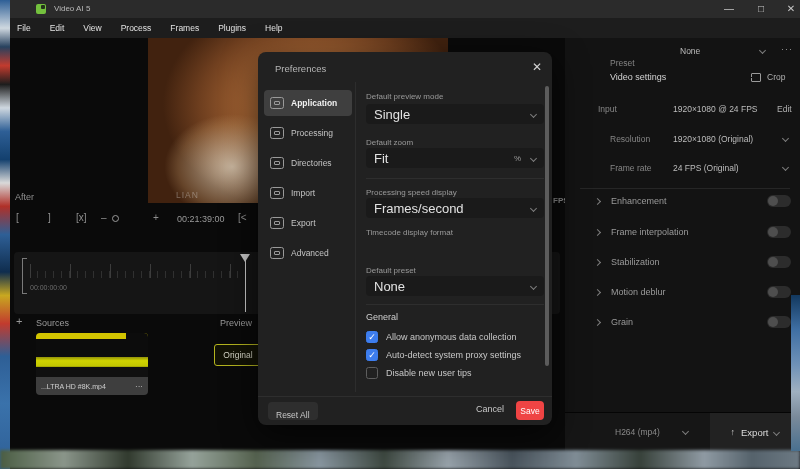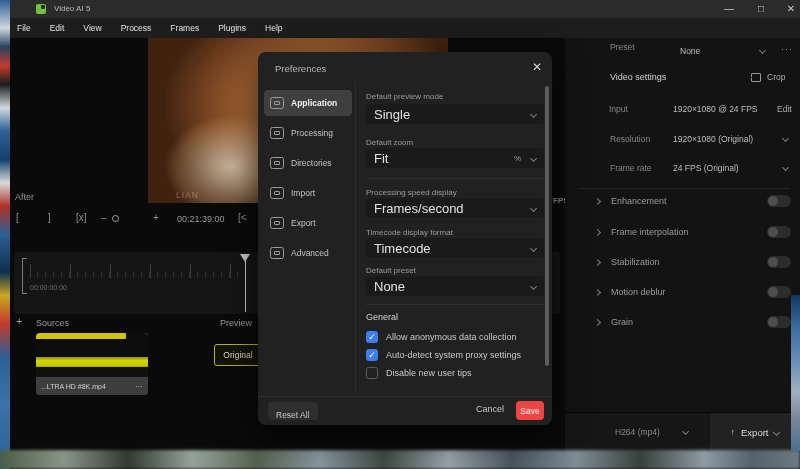--- a/index.html
+++ b/index.html
@@ -190,30 +190,30 @@
           <span class="clip-menu">···</span>
         </div>
       </div>
       <span class="abs preview-label">Preview</span>
       <div class="abs original-btn">
         <span>Original</span>
       </div>
 
       <div class="abs rpanel">
 
-        <span class="abs rp-label" style="left:45px; top:4px;">Preset</span>
+        <span class="abs rp-label" style="left:45px; top:20px;">Preset</span>
         <span class="abs rp-value" style="left:115px; top:8px;">None</span>
         <span class="abs chev chev-down" style="left:195px; top:10px;"></span>
         <span class="abs dots" style="left:216px; top:6px;">···</span>
 
         <span class="abs rp-head" style="left:45px; top:34px;">Video settings</span>
         <span class="abs crop-ic" style="left:186px; top:35px;"></span>
         <span class="abs rp-action" style="left:202px; top:34px;">Crop</span>
 
-        <span class="abs rp-label" style="left:44px; top:66px;">Input</span>
+        <span class="abs rp-label" style="left:33px; top:66px;">Input</span>
         <span class="abs rp-value" style="left:108px; top:66px;">1920×1080 @ 24 FPS</span>
         <span class="abs rp-action" style="left:212px; top:66px;">Edit</span>
 
         <span class="abs rp-label" style="left:45px; top:96px;">Resolution</span>
         <span class="abs rp-value" style="left:108px; top:96px;">1920×1080 (Original)</span>
         <span class="abs chev chev-down" style="left:218px; top:98px;"></span>
 
         <span class="abs rp-label" style="left:45px; top:125px;">Frame rate</span>
         <span class="abs rp-value" style="left:108px; top:125px;">24 FPS (Original)</span>
         <span class="abs chev chev-down" style="left:218px; top:127px;"></span>
@@ -320,24 +320,20 @@
 
     <div class="abs dlg-div" style="top:126px;"></div>
 
     <div class="abs fld-label" style="top:136px;">Processing speed display</div>
     <div class="fld-select" style="top:146px;">
       <span class="fld-value">Frames/second</span>
       <span class="chev chev-down"></span>
     </div>
 
     <div class="abs fld-label" style="top:176px;">Timecode display format</div>
-    <div class="fld-select" style="top:186px;">
-      <span class="fld-value">Timecode</span>
-      <span class="chev chev-down"></span>
-    </div>
 
     <div class="abs fld-label" style="top:214px;">Default preset</div>
     <div class="fld-select" style="top:224px;">
       <span class="fld-value">None</span>
       <span class="chev chev-down"></span>
     </div>
 
     <div class="abs dlg-div" style="top:252px;"></div>
     <div class="abs gen-head">General</div>
 

